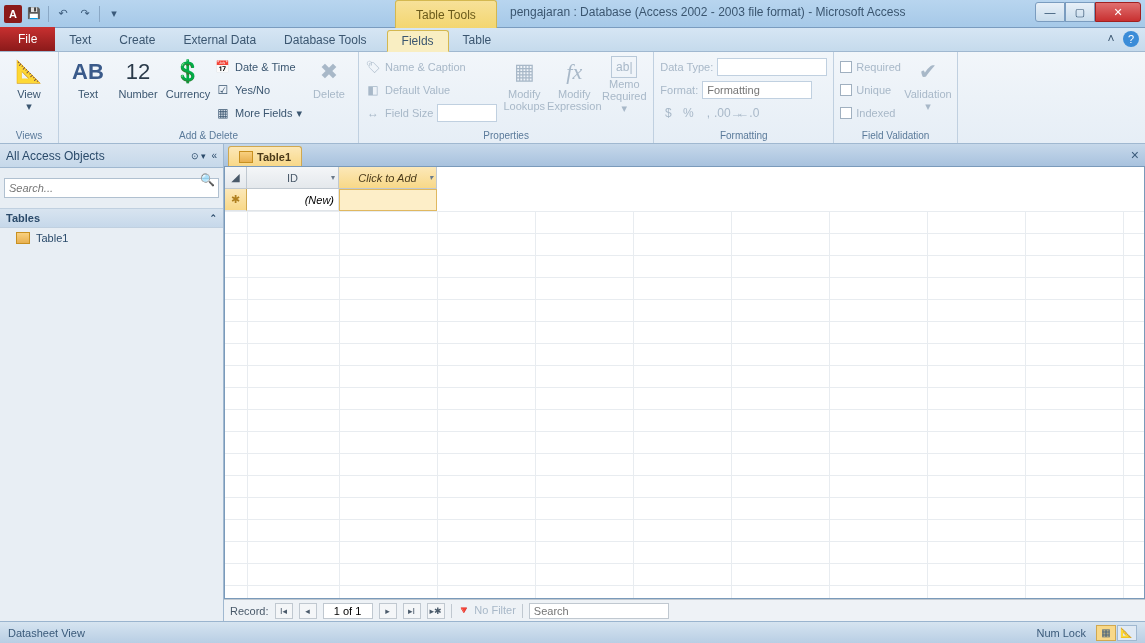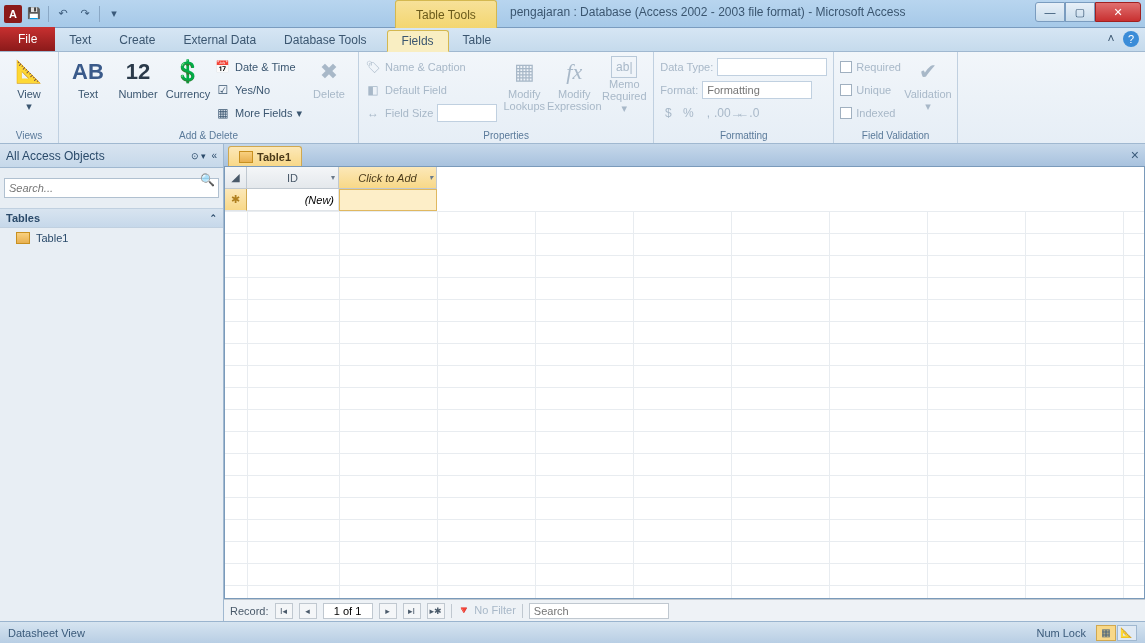--- a/index.html
+++ b/index.html
@@ -140,21 +140,21 @@
     <div class="rgroup-label">Views</div>
   </div>
 
   <div class="rgroup">
     <div class="rgroup-body">
       <div class="big-btn">
         <div class="ico" style="font-weight:bold;color:#3a5a8a">AB</div>
         <div class="lbl">Text</div>
       </div>
       <div class="big-btn">
-        <div class="ico" style="font-weight:bold;color:#2a3a4a">12</div>
+        <div class="ico" style="font-weight:normal;color:#2a3a4a">12</div>
         <div class="lbl">Number</div>
       </div>
       <div class="big-btn">
         <div class="ico">💲</div>
         <div class="lbl">Currency</div>
       </div>
       <div class="stack">
         <div class="small-row">
             <span class="small-ico">📅</span>
             <span>Date &amp; Time</span>
@@ -175,21 +175,21 @@
 
   <div class="rgroup">
     <div class="rgroup-body">
       <div class="stack">
         <div class="small-row dis">
             <span class="small-ico">🏷</span>
             <span>Name &amp; Caption</span>
           </div>
         <div class="small-row dis">
             <span class="small-ico">◧</span>
-            <span>Default Field</span>
+            <span>Default Value</span>
           </div>
         <div class="small-row dis">
             <span class="small-ico">↔</span>
             <span>Field Size</span> 
             <input class="sel" style="width: 60px;" disabled="">
           </div>
       </div>
       <div class="big-btn dis">
         <div class="ico">▦</div>
         <div class="lbl">Modify Lookups</div>

